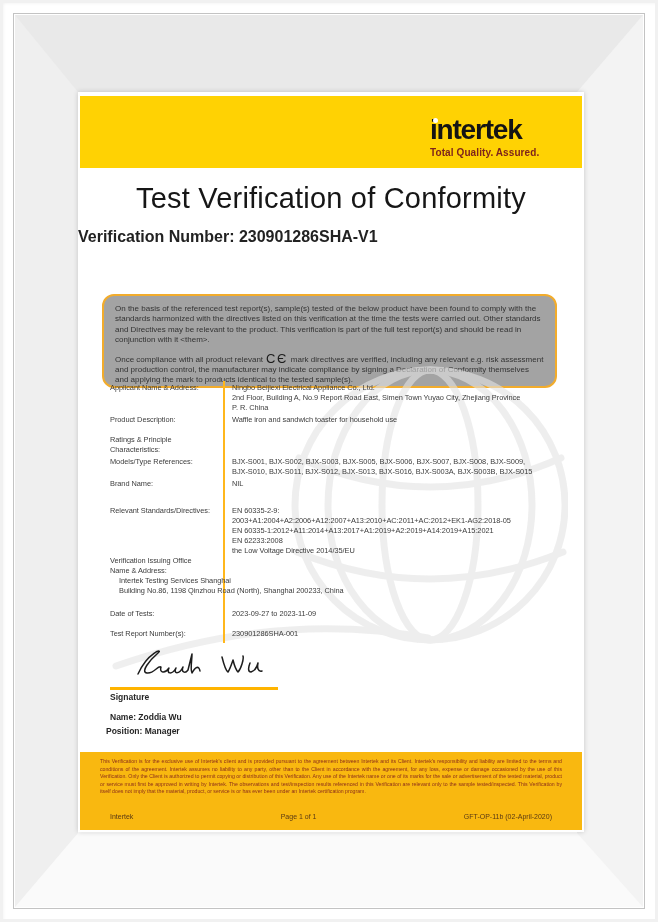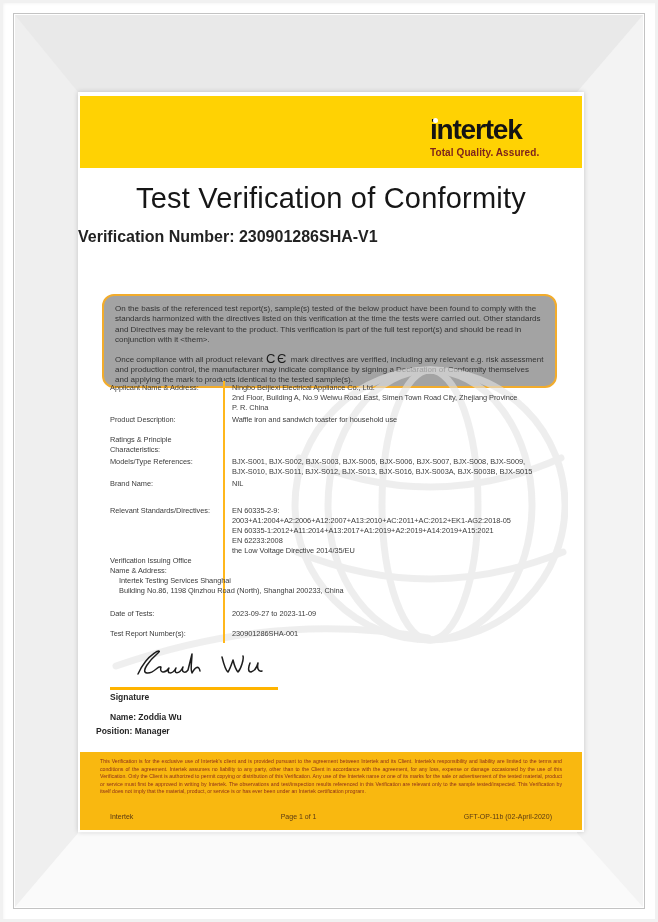--- a/index.html
+++ b/index.html
@@ -64,21 +64,21 @@
   .field-row.gap-m{margin-top:13px;align-items:center;}
   .field-row.gap-l{margin-top:17px;}
   .field-row.gap-0{margin-top:0;flex-direction:column;}
   .field-label{width:113px;flex:none;white-space:pre-line;}
   .field-value{padding-left:9px;white-space:pre-line;}
   
   .signature-ink{position:absolute;left:52px;top:552px;width:150px;height:42px;z-index:2;}
   .sig-underline{position:absolute;left:32px;top:595px;width:168px;height:2.5px;background:#FFB400;z-index:2;}
   .sig-label{position:absolute;left:32px;top:600px;font-size:8.5px;font-weight:bold;color:#262626;}
   .sig-name{position:absolute;left:32px;top:620px;font-size:8.5px;font-weight:bold;color:#262626;}
-  .sig-position{position:absolute;left:18px;top:634px;font-size:8.5px;font-weight:bold;color:#262626;}
+  .sig-position{position:absolute;left:28px;top:634px;font-size:8.5px;font-weight:bold;color:#262626;}
   .sig-date{position:absolute;left:32px;top:665px;font-size:13px;font-weight:bold;color:#262626;}
   
   .footer-bar{position:absolute;left:2px;right:2px;bottom:2px;height:78px;background:#F9B810;}
   .disclaimer{
     margin:0;padding:6px 20px 0;font-size:5.2px;line-height:1.45;color:#8C2F1B;
     text-align:justify;
   }
   .footer-row{
     position:absolute;left:30px;right:30px;bottom:10px;display:flex;
     justify-content:space-between;font-size:7px;color:#5a3a14;
@@ -121,21 +121,21 @@
         <path d="M 18 312 Q 180 256 330 284"></path>
       </g>
     </svg>
 
     <div class="field-divider"></div>
 
     <div class="fields">
       <div class="field-row">
         <div class="field-label">Applicant Name &amp; Address:</div>
         <div class="field-value">Ningbo Beijiexi Electrical Appliance Co., Ltd.
-2nd Floor, Building A, No.9 Weiwu Road East, Simen Town Road City, Zhejiang Province
+2nd Floor, Building A, No.9 Report Road East, Simen Town Yuyao City, Zhejiang Province
 P. R. China</div>
       </div>
       <div class="field-row">
         <div class="field-label">Product Description:</div>
         <div class="field-value">Waffle iron and sandwich toaster for household use</div>
       </div>
       <div class="field-row gap-s">
         <div class="field-label">Ratings &amp; Principle
 Characteristics:</div>
       </div>

